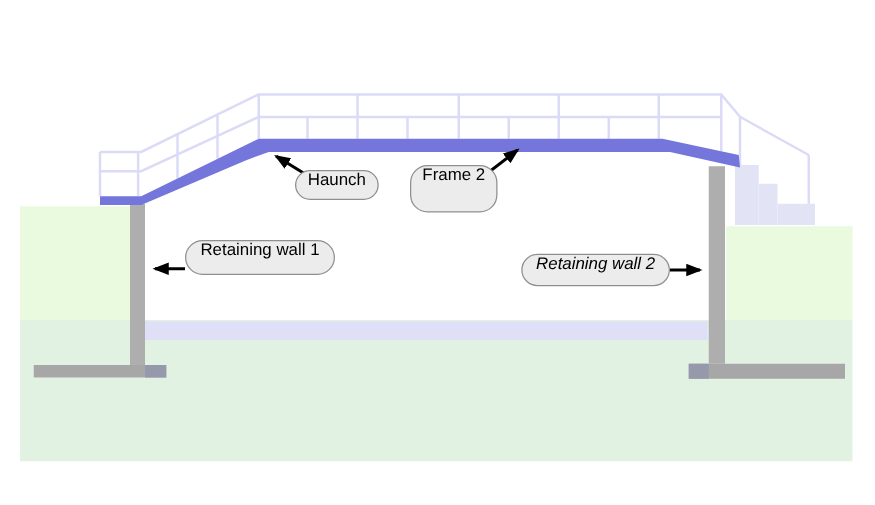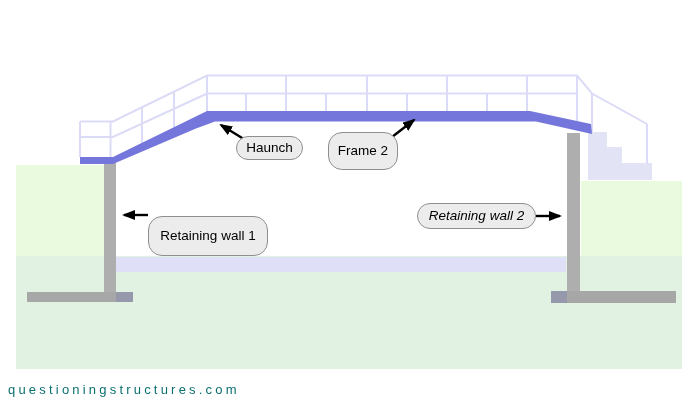--- a/index.html
+++ b/index.html
@@ -3,30 +3,30 @@
 <meta charset="utf-8">
 <style>
   html,body{margin:0;padding:0;background:#fff;}
   .stage{
     position:relative;width:700px;height:404px;background:#fff;overflow:hidden;
     font-family:"Liberation Sans", sans-serif;
   }
   .stage svg{position:absolute;left:0;top:0;}
   .callout{
     position:absolute;
-    display:flex;align-items:center;justify-content:center;
+    display:flex;justify-content:center;
     background:var(--label_fill,#ececec);
     border:1px solid var(--label_border,#8f8f8f);
     border-radius:14px;
     font-size:13.5px;color:#000;line-height:1;
     box-sizing:border-box;white-space:nowrap;
   }
   .callout-haunch{left:236px;top:136px;width:67px;height:24px;}
   .callout-frame2{left:328px;top:132px;width:70px;height:38px;}
-  .callout-wall1{left:148px;top:216px;width:120px;height:40px;}
+  .callout-wall1{left:148px;top:192px;width:120px;height:28px;}
   .callout-wall2{left:417px;top:203px;width:119px;height:26px;font-style:italic;}
   .watermark{
     position:absolute;left:8px;top:382px;
     font-size:13px;letter-spacing:3.2px;
     color:var(--watermark,#0c7070);
   }
 </style>
 </head>
 <body>
 
@@ -101,14 +101,13 @@
   <div class="callout callout-frame2">
     <span>Frame 2</span>
   </div>
   <div class="callout callout-wall1">
     <span>Retaining wall 1</span>
   </div>
   <div class="callout callout-wall2">
     <span>Retaining wall 2</span>
   </div>
 
-  <div class="watermark">questioningstructures.com</div>
 </div>
 
 </body></html>

